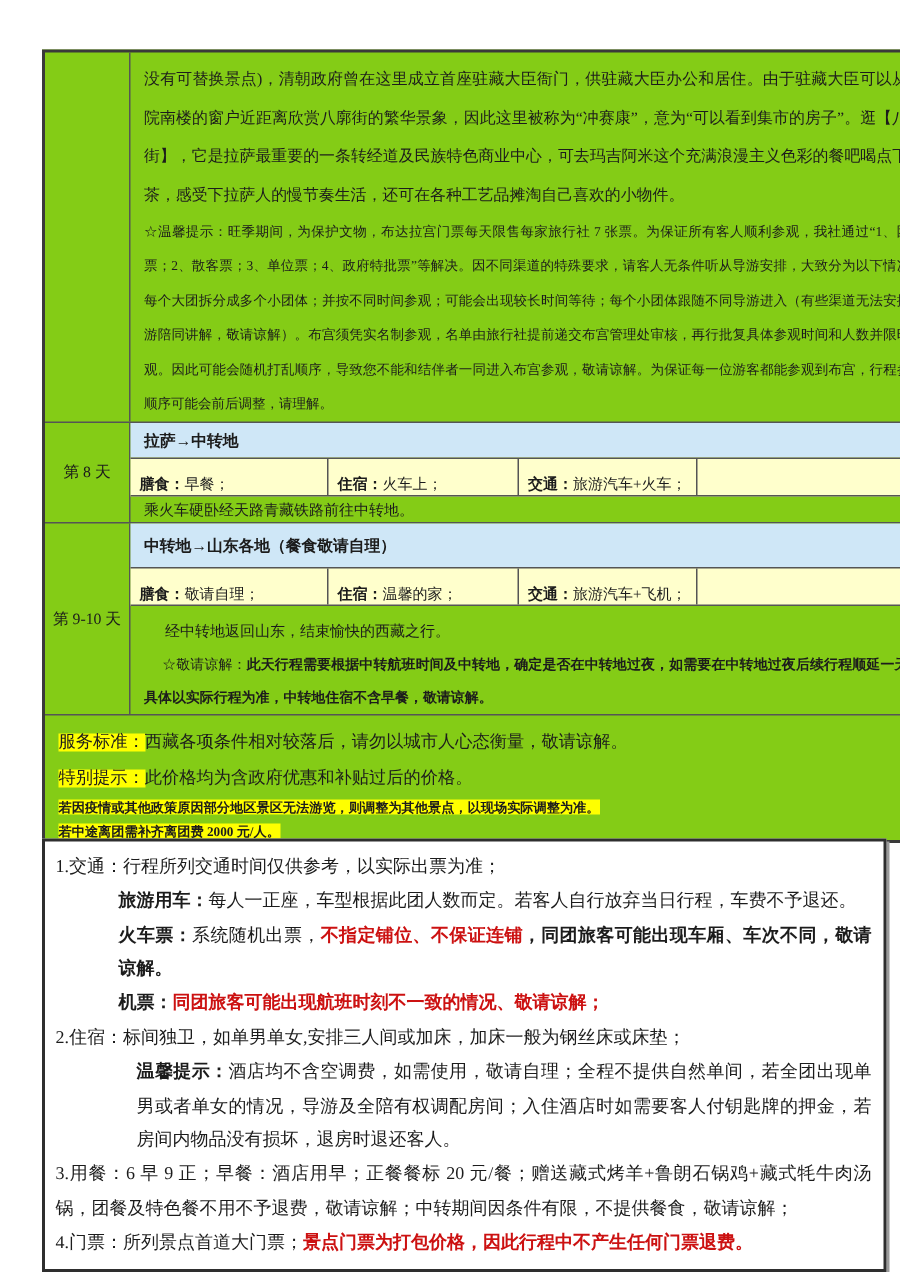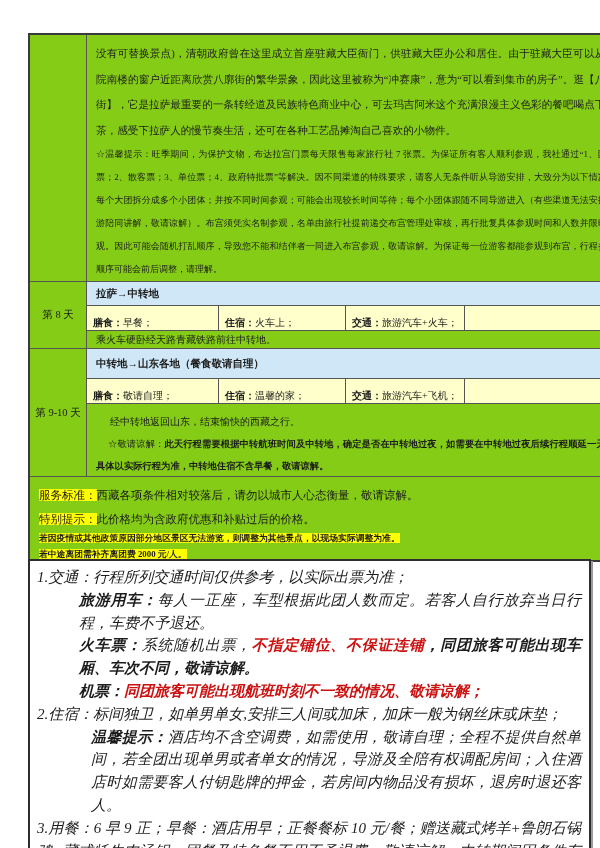--- a/index.html
+++ b/index.html
@@ -54,21 +54,21 @@
   .notices { padding:6px 8px 0 9px; }
   .n-line  { font-size:11.5px; font-weight:400; line-height:24px; }
   .hl      { background:#ffff00; }
   .n-small { font-size:8.8px; font-weight:700; line-height:15.5px; }
   
   .t2 {
     position:absolute; left:28px; top:559px; width:563px;
     border:2px solid #2e2e2e; background:#fff; padding:5px 8px 6px 7px;
     box-shadow:2px 2px 0 #9a9a9a;
   }
-  .t2 p { font-size:15px; line-height:22.8px; text-align:justify;font-style:italic; }
+  .t2 p { font-size:12px; line-height:22.8px; text-align:justify; }
   .sub  { margin-left:42px; }
   .hang { margin-left:54px; }
   .b    { font-weight:700; }
   .red  { color:#cc1111; font-weight:700; }
 </style>
 </head>
 <body>
 
 <div class="page">
 
@@ -145,17 +145,17 @@
     </div>
   </div>
 
   <div class="t2">
     <p>1.交通：行程所列交通时间仅供参考，以实际出票为准；</p>
     <p class="sub"><span class="b">旅游用车：</span><span>每人一正座，车型根据此团人数而定。若客人自行放弃当日行程，车费不予退还。</span></p>
     <p class="sub"><span class="b">火车票：</span><span>系统随机出票，</span><span class="red">不指定铺位、不保证连铺</span><span class="b">，同团旅客可能出现车厢、车次不同，敬请谅解。</span></p>
     <p class="sub"><span class="b">机票：</span><span class="red">同团旅客可能出现航班时刻不一致的情况、敬请谅解；</span></p>
     <p>2.住宿：标间独卫，如单男单女,安排三人间或加床，加床一般为钢丝床或床垫；</p>
     <p class="hang"><span class="b">温馨提示：</span><span>酒店均不含空调费，如需使用，敬请自理；全程不提供自然单间，若全团出现单男或者单女的情况，导游及全陪有权调配房间；入住酒店时如需要客人付钥匙牌的押金，若房间内物品没有损坏，退房时退还客人。</span></p>
-    <p>3.用餐：6 早 9 正；早餐：酒店用早；正餐餐标 10 元/餐；赠送藏式烤羊+鲁朗石锅鸡+藏式牦牛肉汤锅，团餐及特色餐不用不予退费，敬请谅解；中转期间因条件有限，不提供餐食，敬请谅解；</p>
+    <p>3.用餐：6 早 9 正；早餐：酒店用早；正餐餐标 20 元/餐；赠送藏式烤羊+鲁朗石锅鸡+藏式牦牛肉汤锅，团餐及特色餐不用不予退费，敬请谅解；中转期间因条件有限，不提供餐食，敬请谅解；</p>
     <p><span>4.门票：所列景点首道大门票；</span><span class="red">景点门票为打包价格，因此行程中不产生任何门票退费。</span></p>
   </div>
 
 </div>
 
 </body></html>

